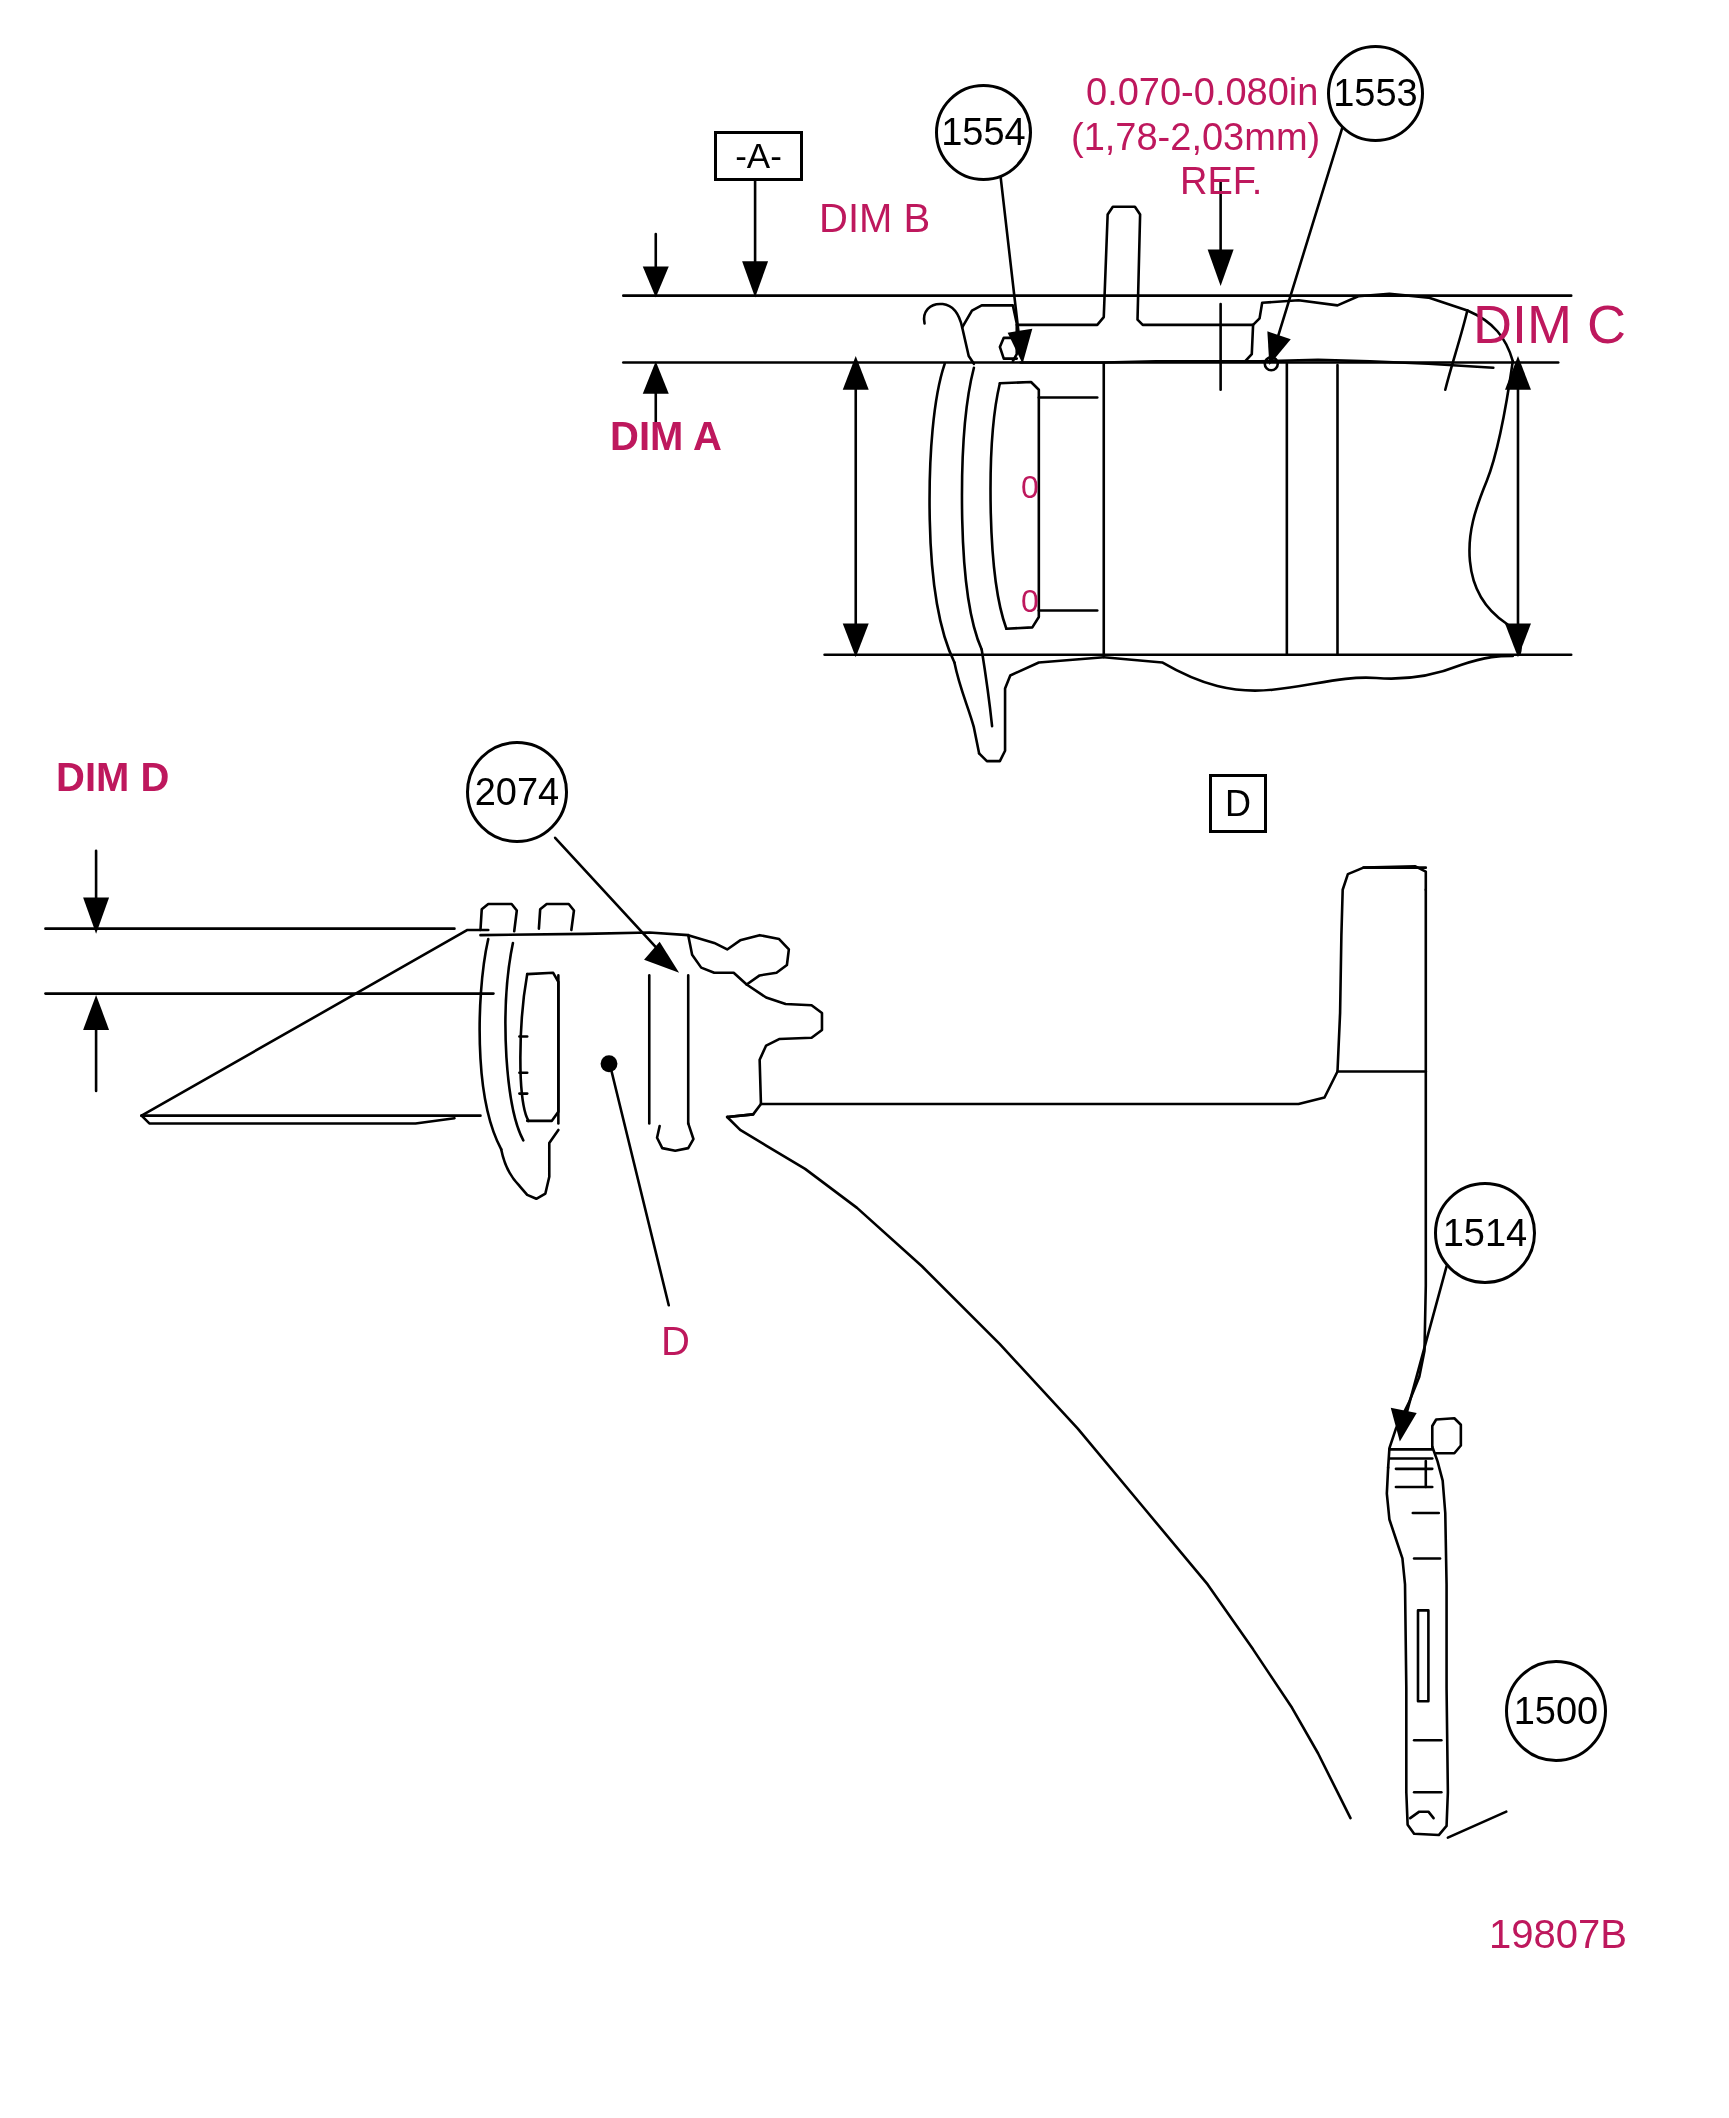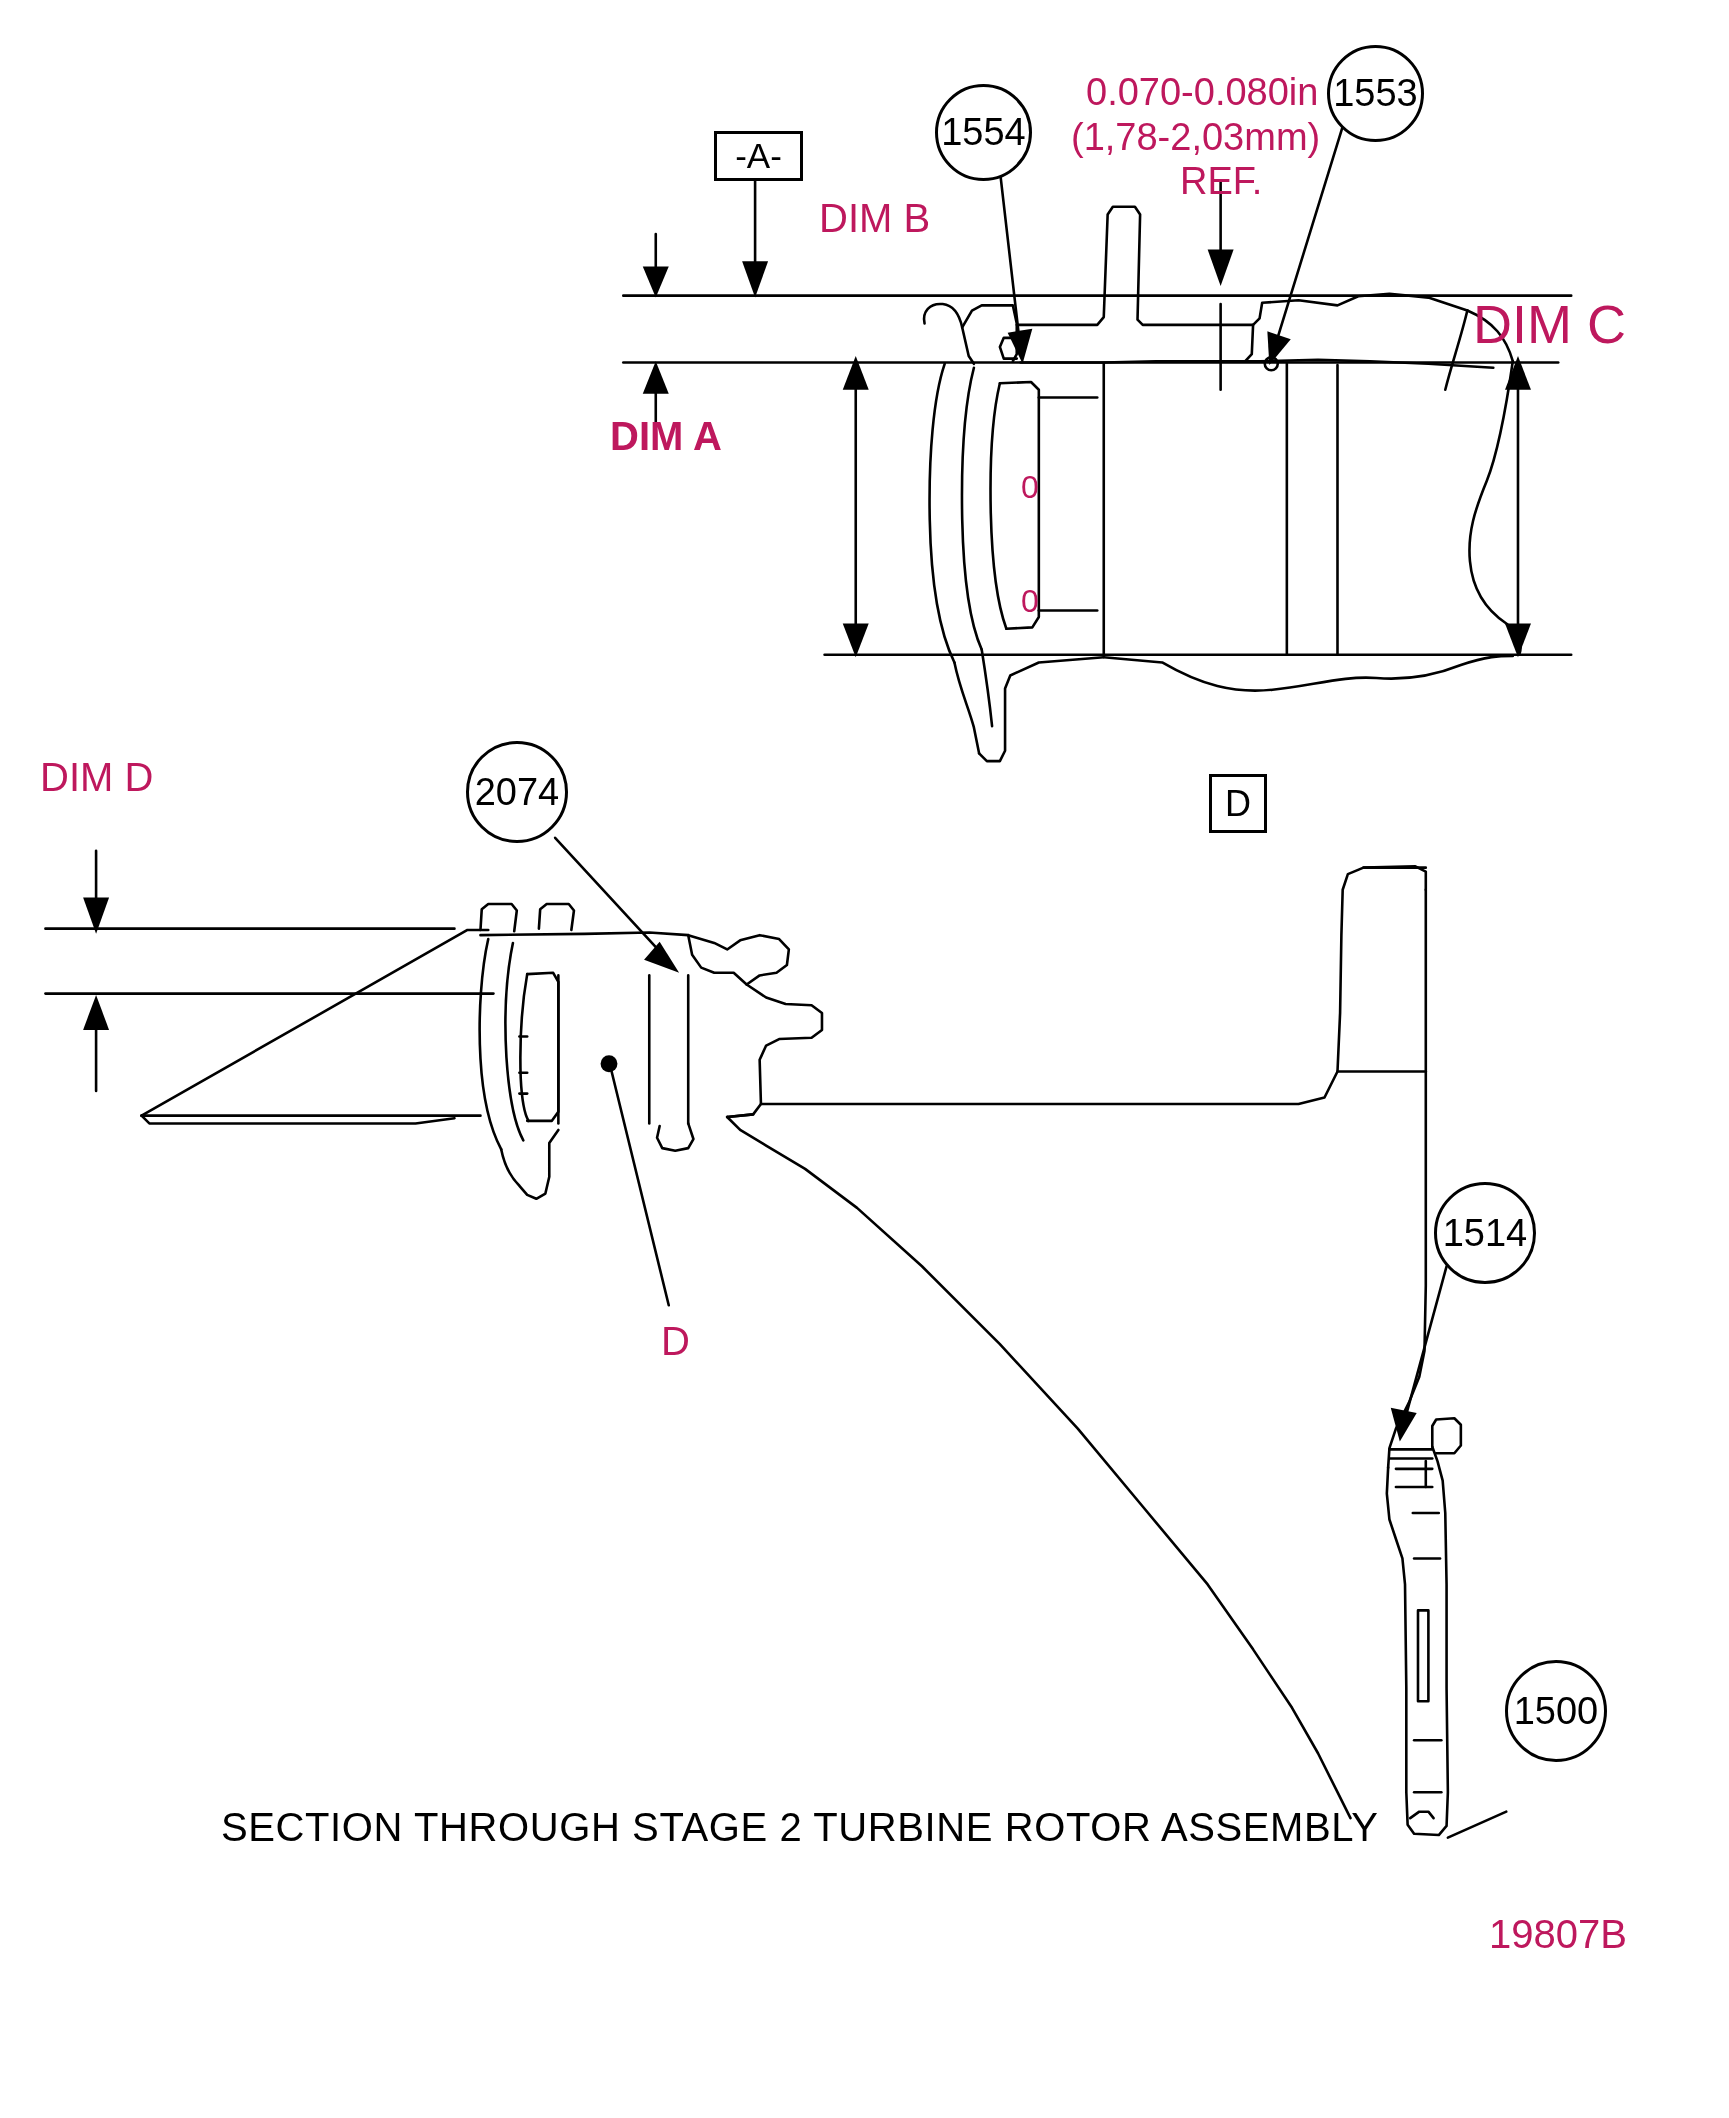--- a/index.html
+++ b/index.html
@@ -236,21 +236,21 @@
   <div class="boxlbl" style="left:714px; top:131px; width:83px; height:44px; font-size:35px;">
     <span>-A-</span>
   </div>
 
   <div class="lbl" style="left:819px; top:170px; font-size:40px;margin-top:25px;">DIM B</div>
 
   <div class="lbl" style="left:610px; top:413px; font-size:40px;font-weight:bold;">DIM A</div>
 
   <div class="lbl" style="left:1473px; top:293px; font-size:54px;">DIM C</div>
 
-  <div class="lbl" style="left:40px; top:754px; font-size:40px;">DIM D</div>
+  <div class="lbl" style="left:56px; top:754px; font-size:40px;font-weight:bold;">DIM D</div>
 
   <div class="lbl" style="left:1086px; top:71px; font-size:38px;">0.070-0.080in</div>
   <div class="lbl" style="left:1071px; top:116px; font-size:38px;">(1,78-2,03mm)</div>
   <div class="lbl" style="left:1162px; top:160px; font-size:38px;margin-left:18px;">REF.</div>
 
   <div class="callout" style="left:935px; top:84px; width:91px; height:91px;">
     <span>1554</span>
   </div>
 
   <div class="callout" style="left:1327px; top:45px; width:91px; height:91px;">
@@ -271,18 +271,17 @@
 
   <div class="boxlbl" style="left:1209px; top:774px; width:52px; height:53px;">
     <span>D</span>
   </div>
 
   <div class="lbl" style="left:661px; top:1318px; font-size:40px;">D</div>
 
   <div class="lbl" style="left:1021px; top:469px; font-size:32px;">0</div>
   <div class="lbl" style="left:1021px; top:583px; font-size:32px;">0</div>
 
-  <div class="ttl" style="left:221px; top:1805px; font-size:40px;">SECTION THROUGH STAGE 2 TURBINE ROTOR ASSEMBLY</div>
 
   <div class="lbl" style="left:1489px; top:1911px; font-size:40px;">19807B</div>
 
 </div>
 
 
 </body></html>

